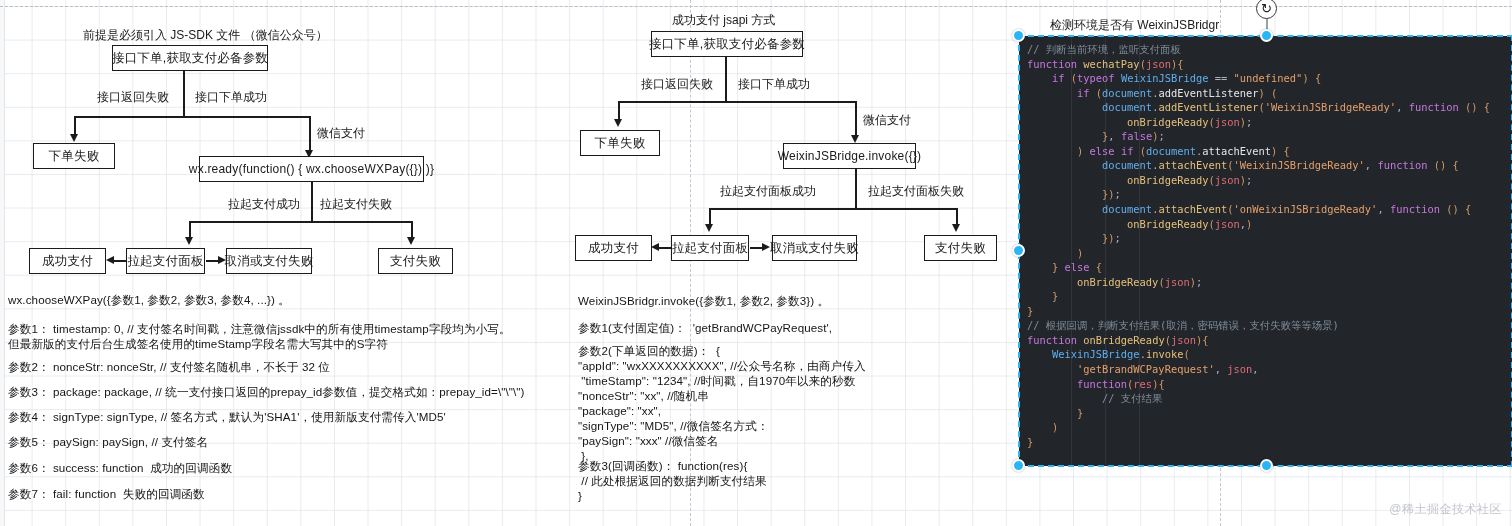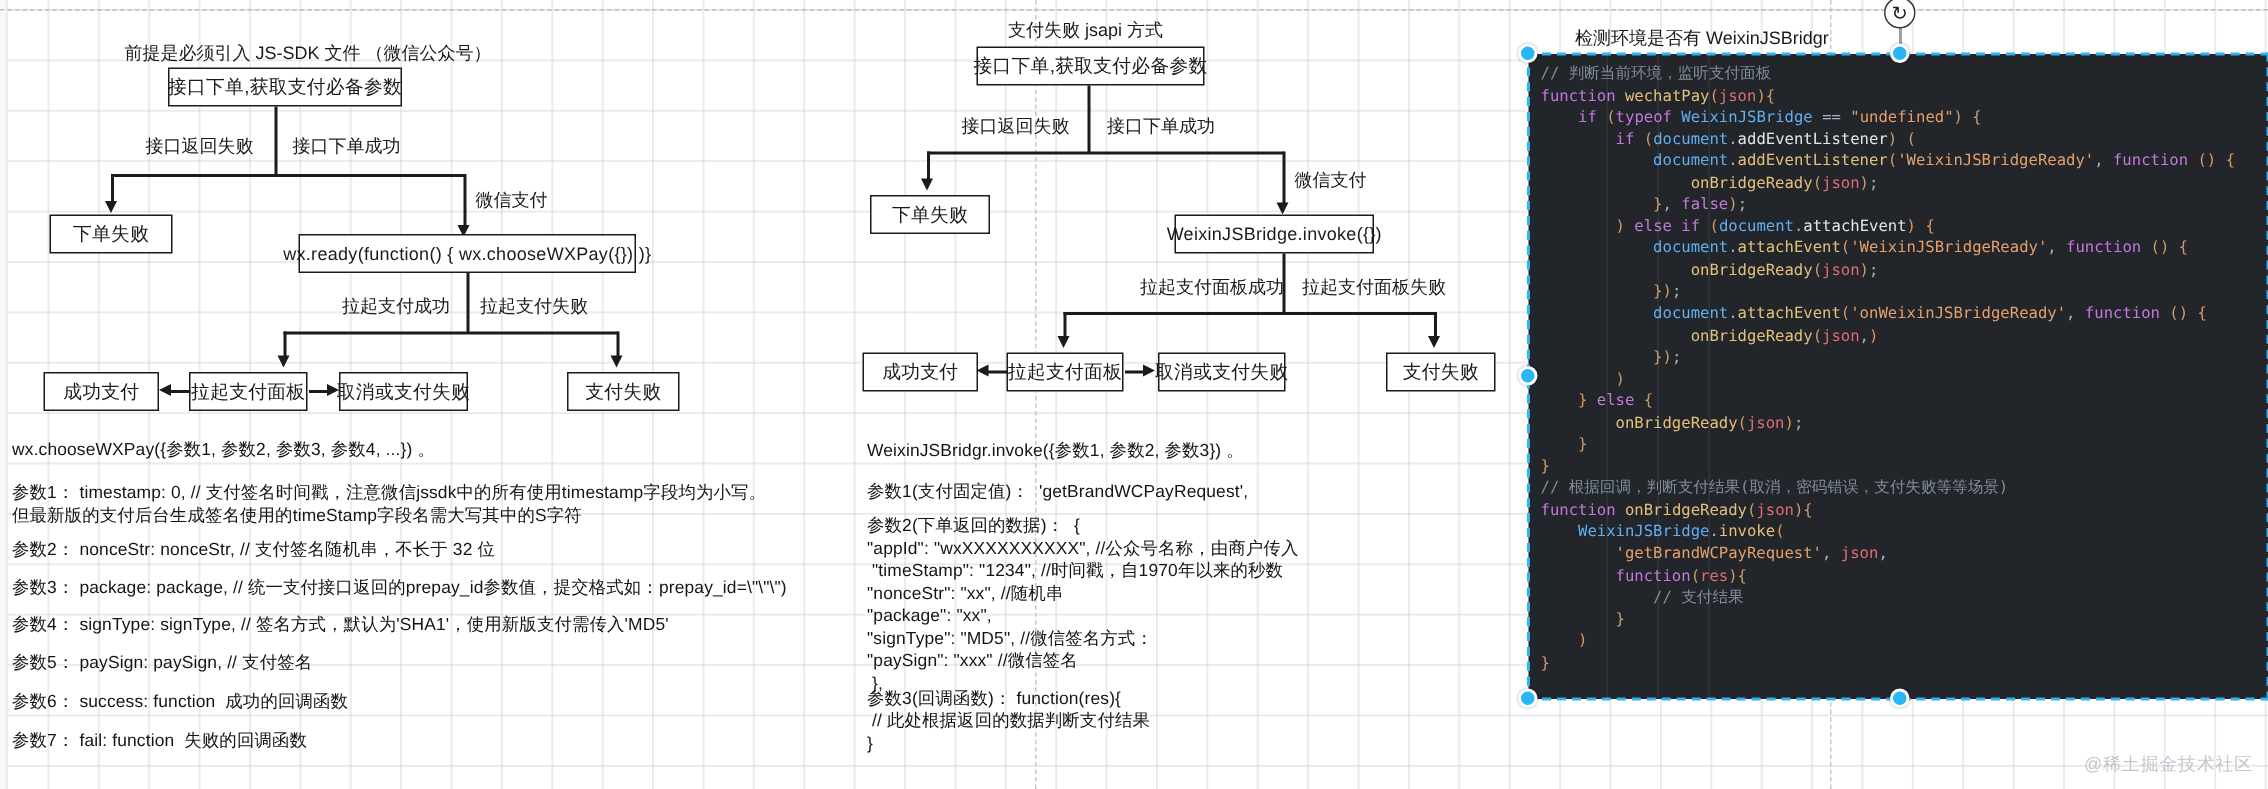--- a/index.html
+++ b/index.html
@@ -189,21 +189,21 @@
 <div class="para" style="left:8px; top:292px;">wx.chooseWXPay({参数1, 参数2, 参数3, 参数4, ...}) 。</div>
 <div class="para" style="left:8px; top:321px;">参数1： timestamp: 0, // 支付签名时间戳，注意微信jssdk中的所有使用timestamp字段均为小写。
 但最新版的支付后台生成签名使用的timeStamp字段名需大写其中的S字符</div>
 <div class="para" style="left:8px; top:359px;">参数2： nonceStr: nonceStr, // 支付签名随机串，不长于 32 位</div>
 <div class="para" style="left:8px; top:384px;">参数3： package: package, // 统一支付接口返回的prepay_id参数值，提交格式如：prepay_id=\"\"\")</div>
 <div class="para" style="left:8px; top:409px;">参数4： signType: signType, // 签名方式，默认为'SHA1'，使用新版支付需传入'MD5'</div>
 <div class="para" style="left:8px; top:434px;">参数5： paySign: paySign, // 支付签名</div>
 <div class="para" style="left:8px; top:460px;">参数6： success: function  成功的回调函数</div>
 <div class="para" style="left:8px; top:486px;">参数7： fail: function  失败的回调函数</div>
 
-<div class="lbl" style="left:672px; top:12px;">支付失败  jsapi 方式</div>
+<div class="lbl" style="left:672px; top:12px;">成功支付  jsapi 方式</div>
 
 <div class="node" style="left:651px; top:31px; width:152px; height:26px;">接口下单,获取支付必备参数</div>
 <div class="ln v" style="left:725px; top:57px; height:45px;"></div>
 <div class="ln h" style="left:618px; top:101px; width:238px;"></div>
 <div class="ln v" style="left:618px; top:101px; height:20px;"></div>
 <div class="arrow down" style="left:614px; top:119px;"></div>
 <div class="ln v" style="left:855px; top:101px; height:36px;"></div>
 <div class="arrow down" style="left:851px; top:135px;"></div>
 
 <div class="lbl" style="left:641px; top:76px;">接口返回失败</div>
@@ -213,21 +213,21 @@
 <div class="node" style="left:580px; top:130px; width:80px; height:26px;">下单失败</div>
 <div class="node code" style="left:783px; top:143px; width:133px; height:26px;">WeixinJSBridge.invoke({})</div>
 
 <div class="ln v" style="left:855px; top:169px; height:40px;"></div>
 <div class="ln h" style="left:709px; top:208px; width:248px;"></div>
 <div class="ln v" style="left:709px; top:208px; height:18px;"></div>
 <div class="arrow down" style="left:705px; top:224px;"></div>
 <div class="ln v" style="left:956px; top:208px; height:18px;"></div>
 <div class="arrow down" style="left:952px; top:224px;"></div>
 
-<div class="lbl" style="left:760px; top:183px;">拉起支付面板成功</div>
+<div class="lbl" style="left:720px; top:183px;">拉起支付面板成功</div>
 <div class="lbl" style="left:868px; top:183px;">拉起支付面板失败</div>
 
 <div class="node" style="left:575px; top:235px; width:77px; height:26px;">成功支付</div>
 <div class="node" style="left:671px; top:235px; width:78px; height:26px;">拉起支付面板</div>
 <div class="node" style="left:772px; top:235px; width:85px; height:26px;">取消或支付失败</div>
 <div class="node" style="left:924px; top:235px; width:73px; height:26px;">支付失败</div>
 
 <div class="ln h" style="left:658px; top:247px; width:14px;"></div>
 <div class="arrow left" style="left:651px; top:243px;"></div>
 <div class="ln h" style="left:750px; top:247px; width:13px;"></div>

